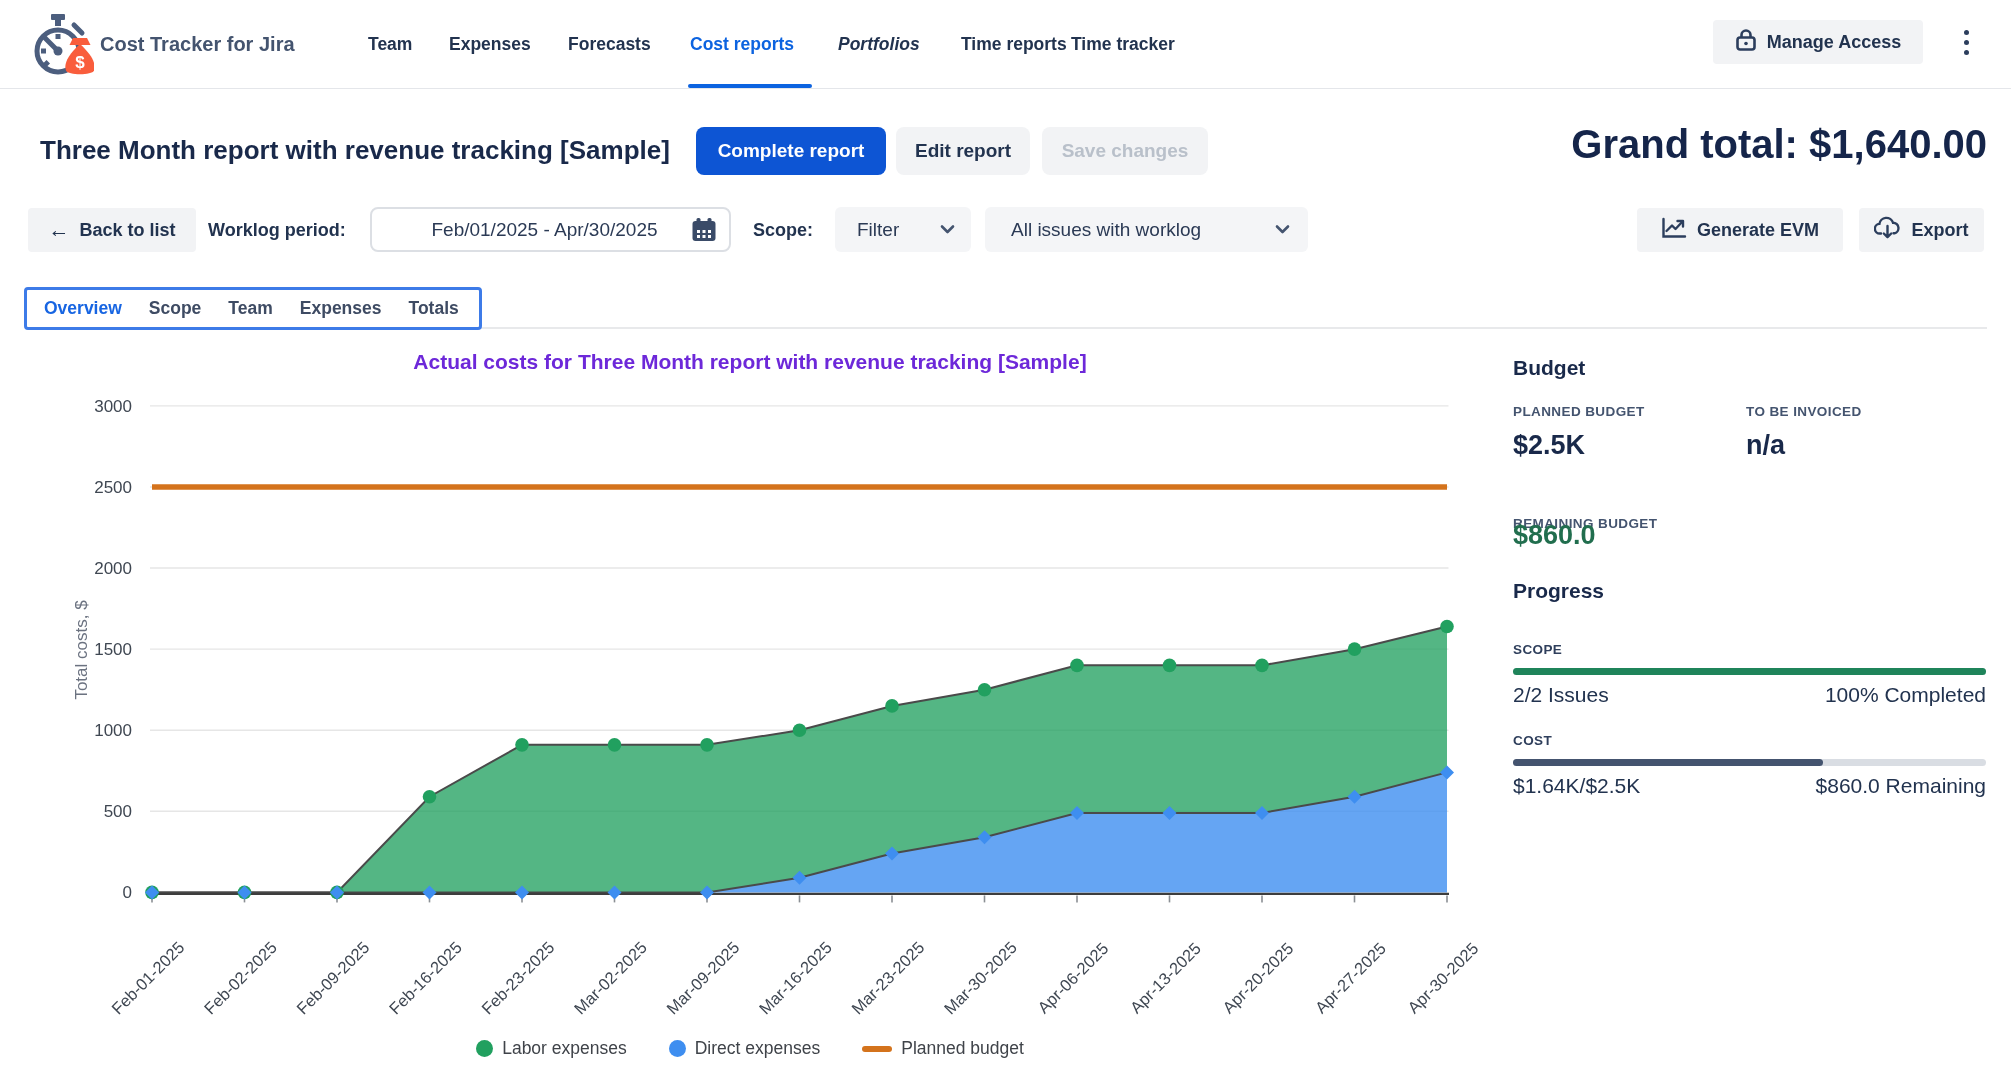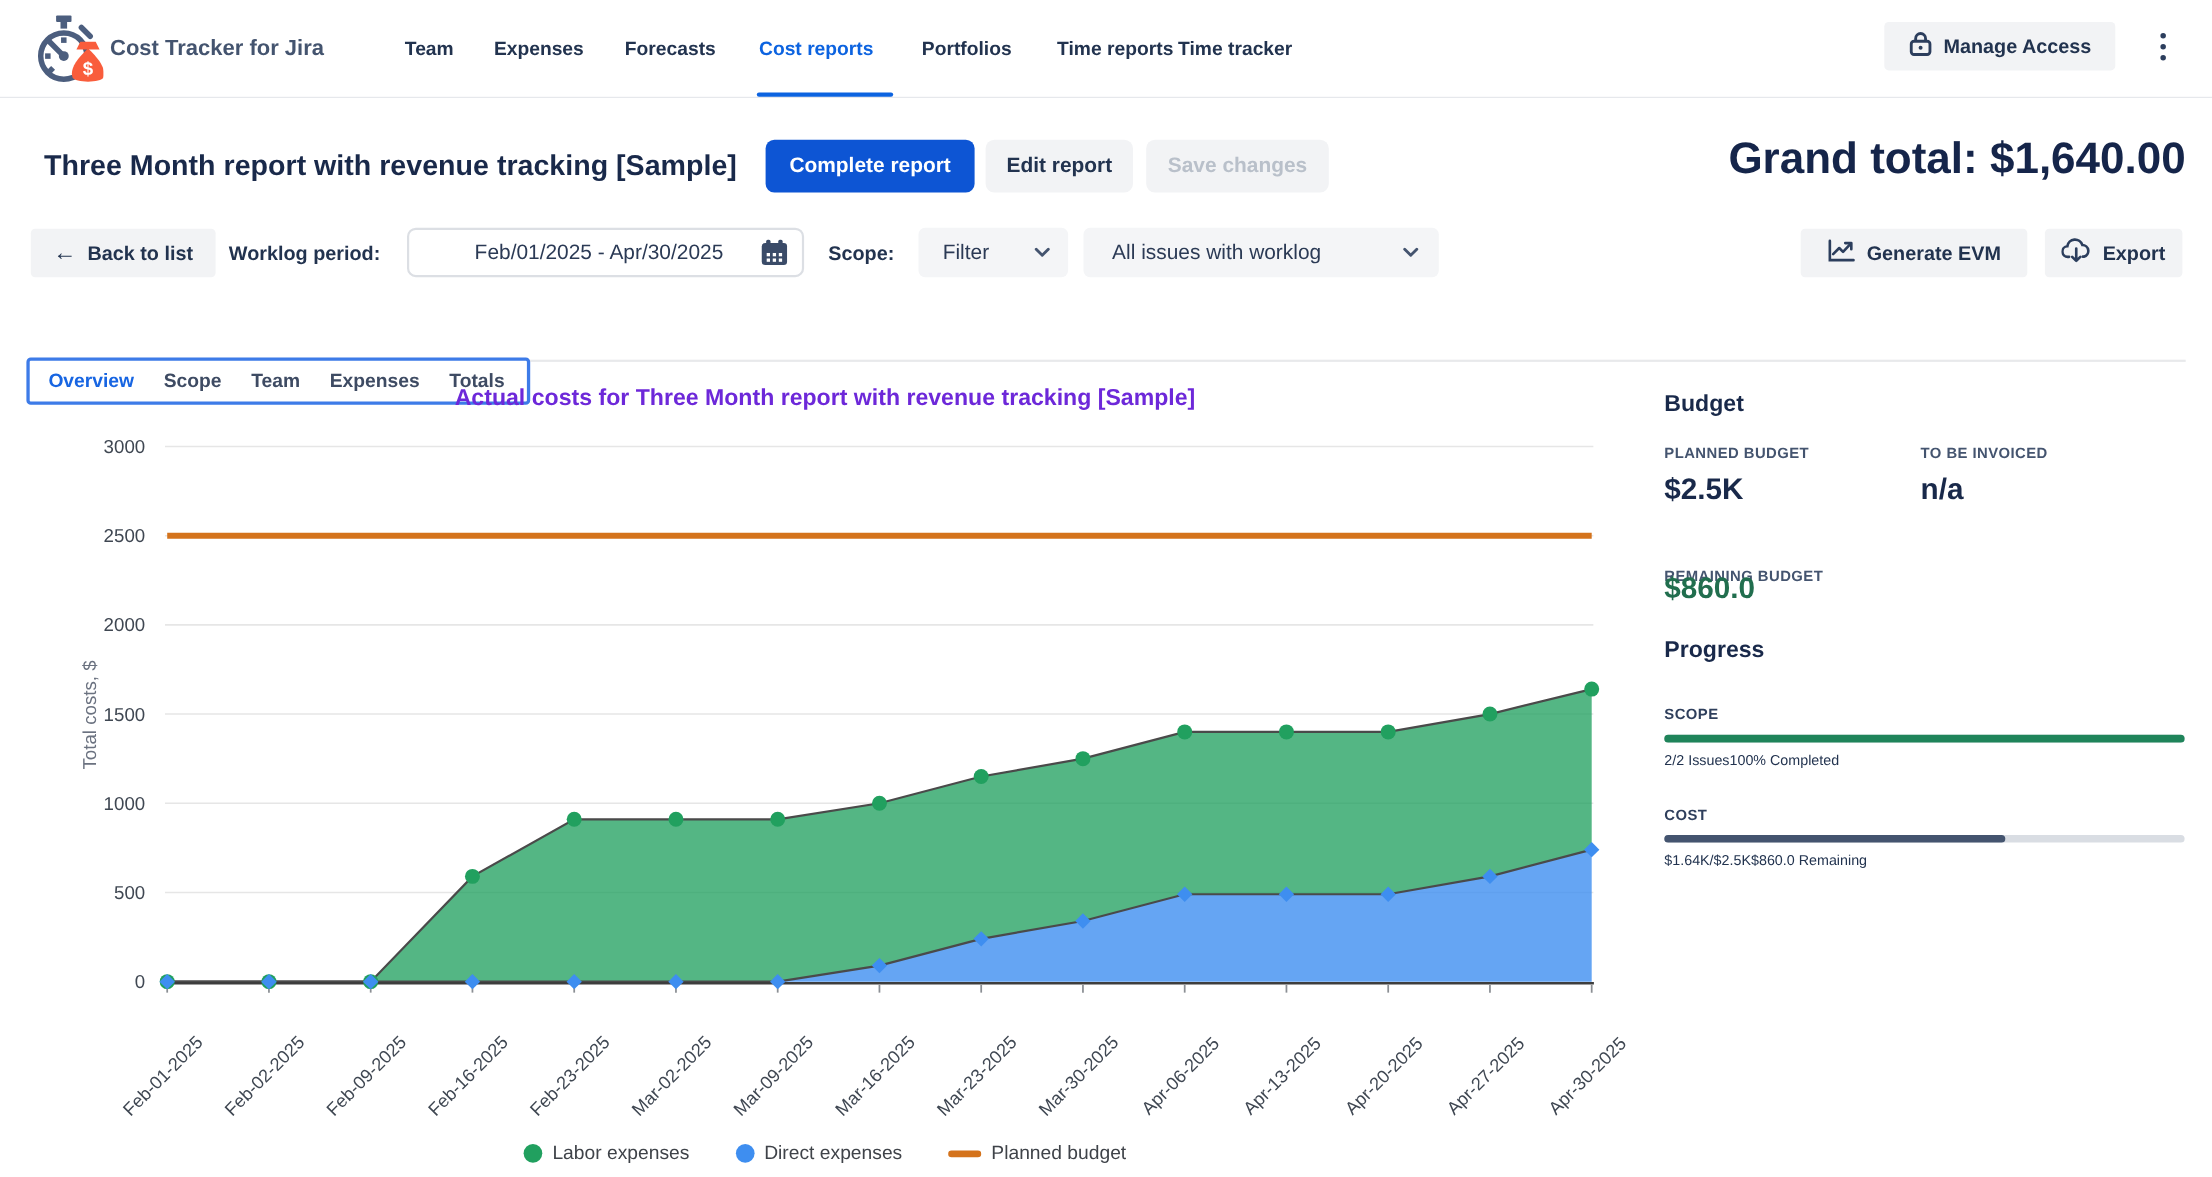--- a/index.html
+++ b/index.html
@@ -51,21 +51,21 @@
     font-family:"Liberation Sans", sans-serif; }
   .dropdown .dd-text { font-size:19px; color:#2b3a55; }
   #dd-filter { left:835px; width:136px; padding:0 16px 0 22px; justify-content:space-between; }
   #dd-issues { left:985px; width:323px; padding:0 18px 0 26px; justify-content:space-between; }
   #btn-evm { left:1637px; top:208px; width:206px; height:44px; }
   #btn-export { left:1859px; top:208px; width:125px; height:44px; }
   
   #tabs-line { position:absolute; left:28px; top:327px; width:1959px; height:2px; background:#e8e9eb; }
   #tabs-box { position:absolute; left:24px; top:287px; height:43px; background:#fff;
     border:3px solid #3d7be8; border-radius:4px; display:flex; align-items:center;
-    gap:27px; padding:0 20px 0 17px;margin-top:38px; }
+    gap:27px; padding:0 20px 0 17px; }
   .tab { font-size:17.5px; font-weight:700; color:#3e4b63; cursor:pointer; white-space:nowrap; }
   .tab.active { color:#1765e2; }
   
   #chart-title { position:absolute; left:40px; top:350px; width:1420px; text-align:center;
     font-size:21px; font-weight:700; color:#6d28d9; }
   #chart-svg { position:absolute; left:40px; top:380px; }
   #legend { position:absolute; left:40px; top:1038px; width:1420px; display:flex;
     justify-content:center; align-items:center; gap:42px; }
   .legend-item { display:flex; align-items:center; gap:9px; font-size:17.5px; color:#3f4349; }
   .legend-dot { width:17px; height:17px; border-radius:50%; }
@@ -74,22 +74,22 @@
   #panel { position:absolute; left:1513px; top:0; width:473px; }
   .panel-h { position:absolute; font-size:21px; font-weight:700; color:#19294a; }
   .stat-label { position:absolute; font-size:13.5px; font-weight:700; color:#44546f;
     letter-spacing:.4px; }
   .stat-value { position:absolute; font-size:27px; font-weight:700; color:#19294a; }
   .stat-value.green { color:#216e4e; }
   .bar-label { position:absolute; font-size:13.5px; font-weight:700; color:#2f3f5c;
     letter-spacing:.4px; }
   .bar-track { position:absolute; width:473px; height:7px; border-radius:4px; background:#d9dde3; }
   .bar-fill { height:7px; border-radius:4px; }
-  .bar-caption { position:absolute; width:473px; display:flex; justify-content:flex-start;
-    font-size:13px; color:#22334f; }
+  .bar-caption { position:absolute; width:473px; display:flex; justify-content:space-between;
+    font-size:21px; color:#22334f; }
 </style>
 </head>
 <body>
 
 <div id="header">
   <span id="logo" class="abs" style="left:30px;top:11px;"><svg width="64" height="66" viewBox="0 0 64 66" xmlns="http://www.w3.org/2000/svg">
         <g stroke="#4c5e7e" fill="none">
           <circle cx="28" cy="40" r="21" stroke-width="5"></circle>
           <rect x="21" y="3" width="14" height="6" rx="1" fill="#4c5e7e" stroke="none"></rect>
           <rect x="25" y="8" width="6" height="7" fill="#4c5e7e" stroke="none"></rect>
@@ -105,21 +105,21 @@
           <path d="M50 33 C38 44 33.5 53 36 59.5 C38 64.5 62 64.5 64 59.5 C66.5 53 62 44 50 33 Z"></path>
         </g>
         <text x="50" y="57" font-size="17" font-weight="bold" fill="#fff" text-anchor="middle" font-family="Liberation Sans, sans-serif">$</text>
       </svg></span>
   <div id="brand-title">Cost Tracker for Jira</div>
   <div id="nav">
       <div class="nav-item" style="left: 368px;">Team</div>
       <div class="nav-item" style="left: 449px;">Expenses</div>
       <div class="nav-item" style="left: 568px;">Forecasts</div>
       <div class="nav-item active" style="left: 690px;">Cost reports</div>
-      <div class="nav-item" style="left: 838px;">Portfolios</div>
+      <div class="nav-item" style="left: 838px; font-style: italic;">Portfolios</div>
       <div class="nav-item" style="left: 961px;">Time reports</div>
       <div class="nav-item" style="left: 1071px;">Time tracker</div>
     </div>
   <div id="nav-underline"></div>
   <button class="grey-btn" id="btn-manage" style="left:1713px;top:20px;width:210px;height:44px;">
     <span id="lock-ic"><svg width="22" height="24" viewBox="0 0 22 24" xmlns="http://www.w3.org/2000/svg">
           <g fill="none" stroke="#2c3e5d" stroke-width="2.6">
             <rect x="2.5" y="9.5" width="17" height="12" rx="2.5"></rect>
             <path d="M6.5 9.5 V7 a4.5 4.5 0 0 1 9 0 v2.5"></path>
           </g>

